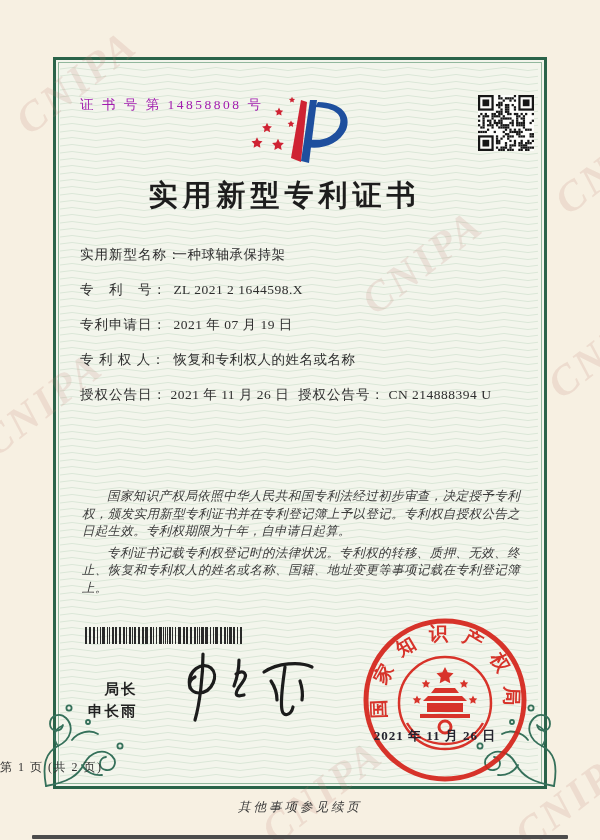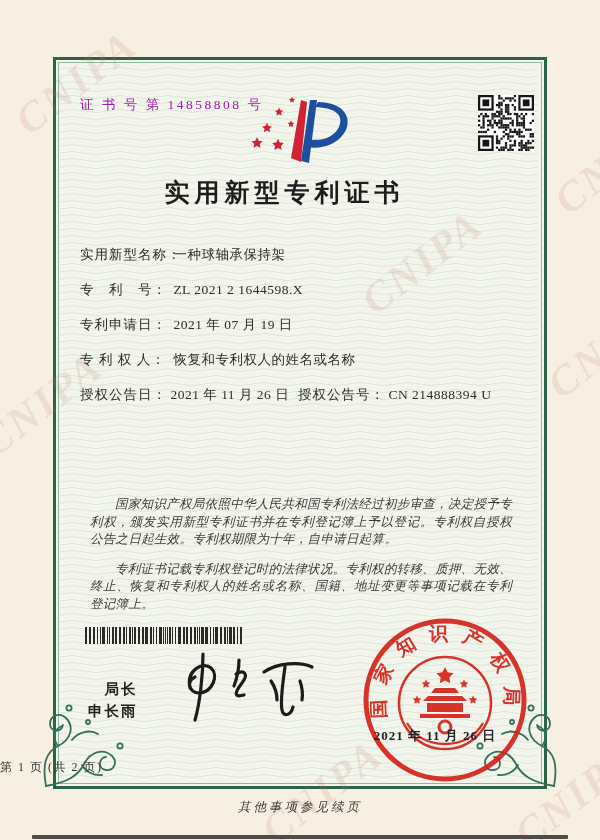--- a/index.html
+++ b/index.html
@@ -29,35 +29,35 @@
   .corner-right{left:468px;top:694px;transform:scaleX(-1);}
   
   .cert-no{
     position:absolute;left:80px;top:96px;z-index:4;
     font-size:13.5px;letter-spacing:2.5px;color:#a21caf;
   }
   .logo{position:absolute;left:248px;top:90px;z-index:4;}
   .qr{position:absolute;left:478px;top:95px;z-index:4;background:#fdfdfb;}
   .title{
     position:absolute;left:0;top:176px;width:569px;text-align:center;z-index:4;
-    font-size:25px;font-weight:bold;letter-spacing:5px;color:#1d1d1d;
+    font-size:29px;font-weight:bold;letter-spacing:5px;color:#1d1d1d;
   }
   .fields{position:absolute;left:80px;top:246px;width:450px;z-index:4;}
   .frow{height:35px;font-size:13.5px;color:#2e2e2e;white-space:nowrap;}
   .flabel{display:inline-block;width:90px;letter-spacing:1px;}
   .flabel.auto{width:auto;text-align:center;}
   .fvalue{letter-spacing:0.5px;}
   .frow.two{position:relative;}
   .pair.second{position:absolute;left:198px;top:0;margin-left:20px;}
   .body-text{
     position:absolute;left:78px;top:484px;width:446px;z-index:4;
     font-size:12.5px;line-height:17.6px;color:#3b3b3b;text-align:justify;
     font-style:italic;
   }
-  .body-text p{margin:12px;text-indent:2em;letter-spacing:0.3px;}
+  .body-text p{margin:4px;text-indent:2em;letter-spacing:0.3px;}
   .barcode{position:absolute;left:85px;top:627px;z-index:4;}
   .signer{position:absolute;left:88px;top:678px;z-index:4;
     font-family:"Liberation Sans","DejaVu Sans",sans-serif;
     font-size:14.5px;font-weight:bold;color:#222;line-height:22px;letter-spacing:2px;text-align:right;}
   .signature{position:absolute;left:172px;top:648px;z-index:5;}
   .seal{position:absolute;left:360px;top:615px;z-index:5;opacity:0.93;}
   .seal-date{
     position:absolute;left:345px;top:727px;width:180px;text-align:center;z-index:6;
     font-size:13px;font-weight:bold;color:#23232e;letter-spacing:1px;
   }

